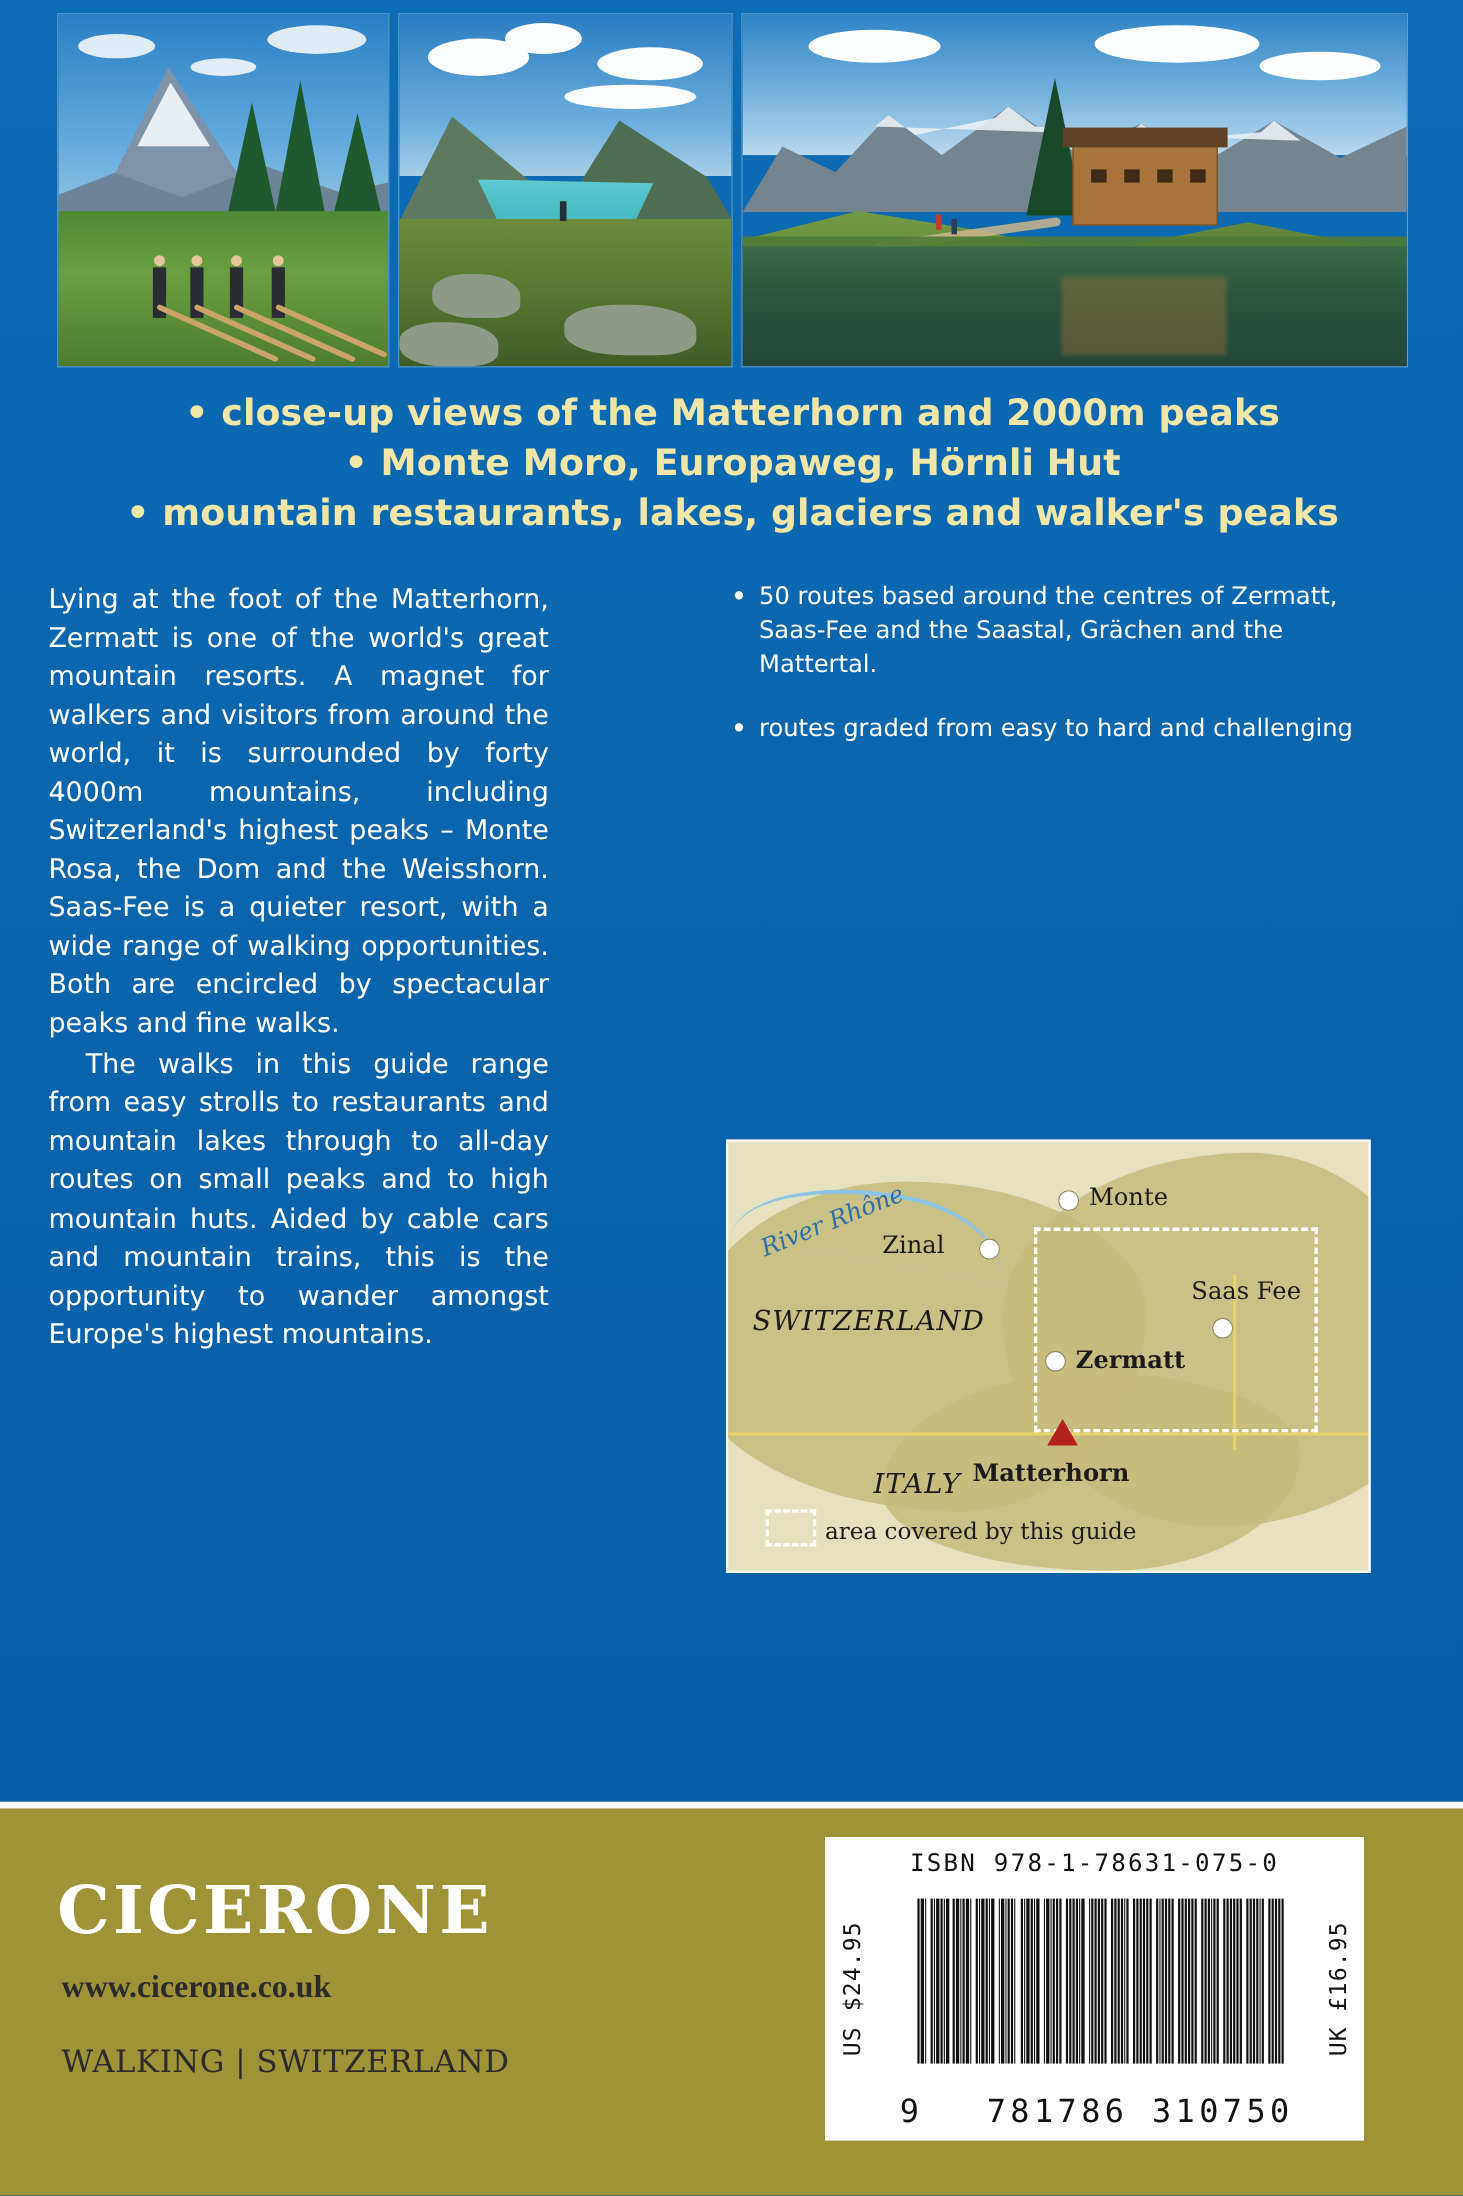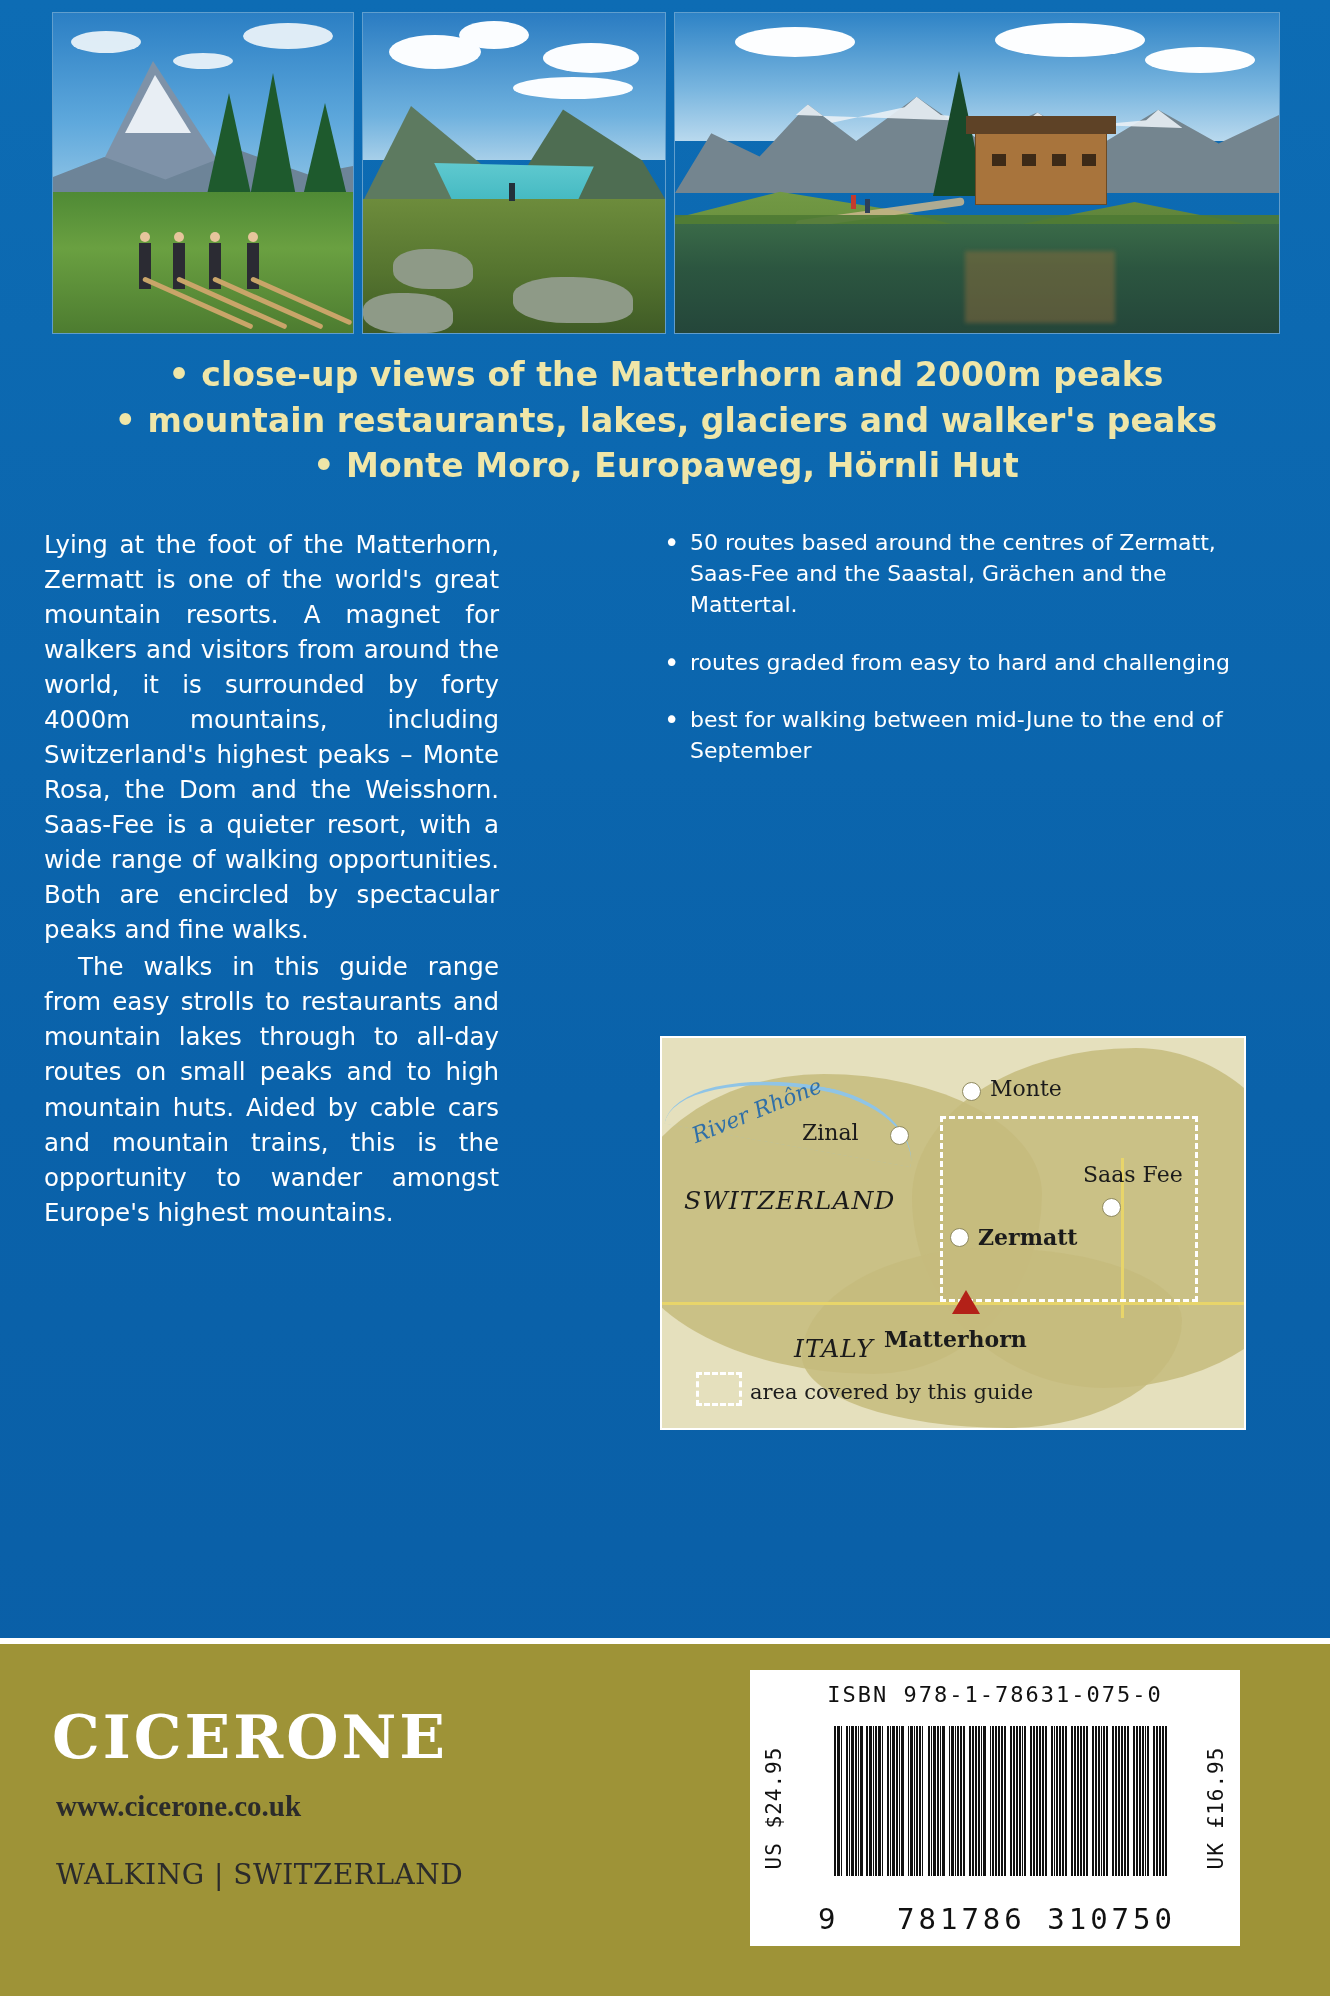--- a/index.html
+++ b/index.html
@@ -485,34 +485,33 @@
         <div class="walker" style="left:14px;top:4px;background:#2d3f58;"></div>
       </div>
       <div class="bank"></div>
       <div class="pond"></div>
       <div class="refl"></div>
     </div>
   </div>
 
   <div class="headline">
     <div>• close-up views of the Matterhorn and 2000m peaks</div>
+    <div>• Monte Moro, Europaweg, Hörnli Hut</div>
     <div>• mountain restaurants, lakes, glaciers and walker's peaks</div>
-    <div>• Monte Moro, Europaweg, Hörnli Hut</div>
   </div>
 
   <div class="body-left">
     <p>Lying at the foot of the Matterhorn, Zermatt is one of the world's great mountain resorts. A magnet for walkers and visitors from around the world, it is surrounded by forty 4000m mountains, including Switzerland's highest peaks – Monte Rosa, the Dom and the Weisshorn. Saas-Fee is a quieter resort, with a wide range of walking opportunities. Both are encircled by spectacular peaks and fine walks.</p>
     <p>The walks in this guide range from easy strolls to restaurants and mountain lakes through to all-day routes on small peaks and to high mountain huts. Aided by cable cars and mountain trains, this is the opportunity to wander amongst Europe's highest mountains.</p>
   </div>
 
   <div class="body-right">
     <ul>
       <li>50 routes based around the centres of Zermatt, Saas-Fee and the Saastal, Grächen and the Mattertal.</li>
       <li>routes graded from easy to hard and challenging</li>
-      <li>best for walking between mid-June to the end of September</li>
     </ul>
   </div>
 
   <div class="map">
     <div class="blob b1"></div>
     <div class="blob b2"></div>
     <div class="blob b3"></div>
 
     <div class="river"></div>
     <div class="river-label">River Rhône</div>

